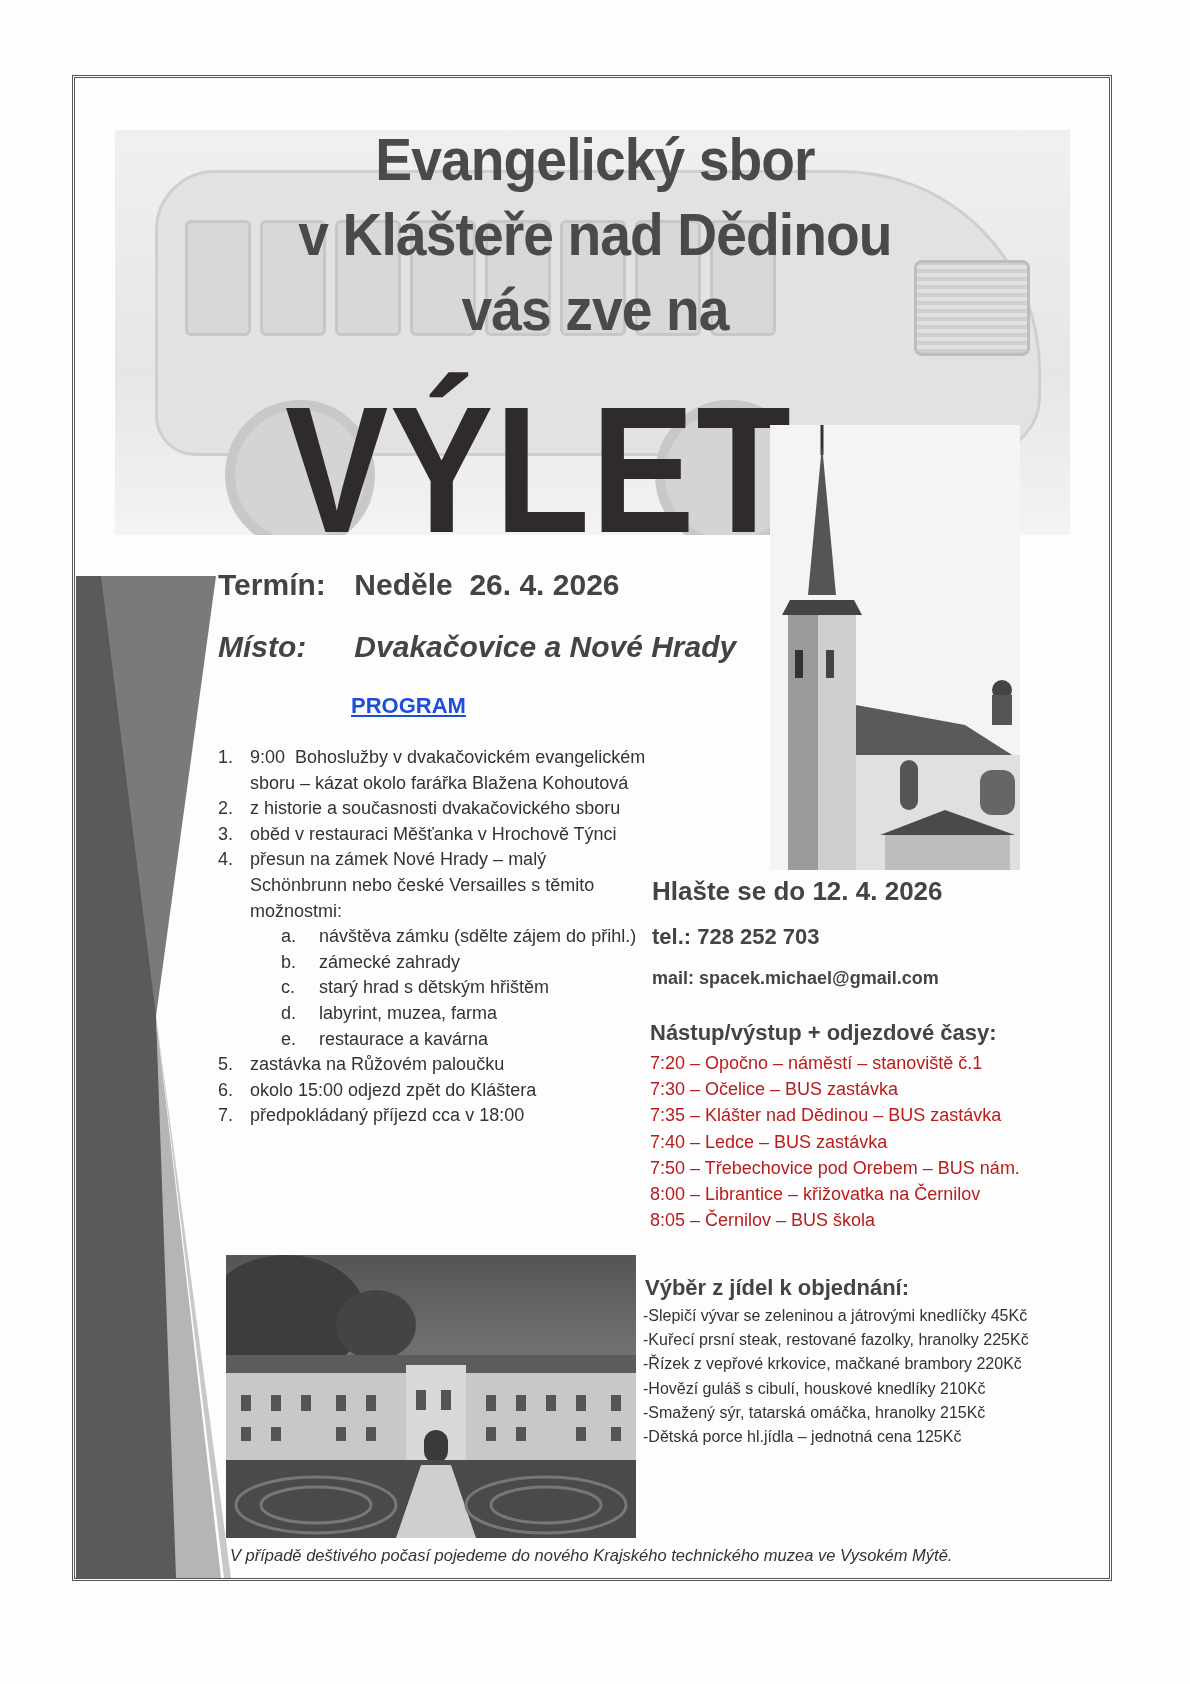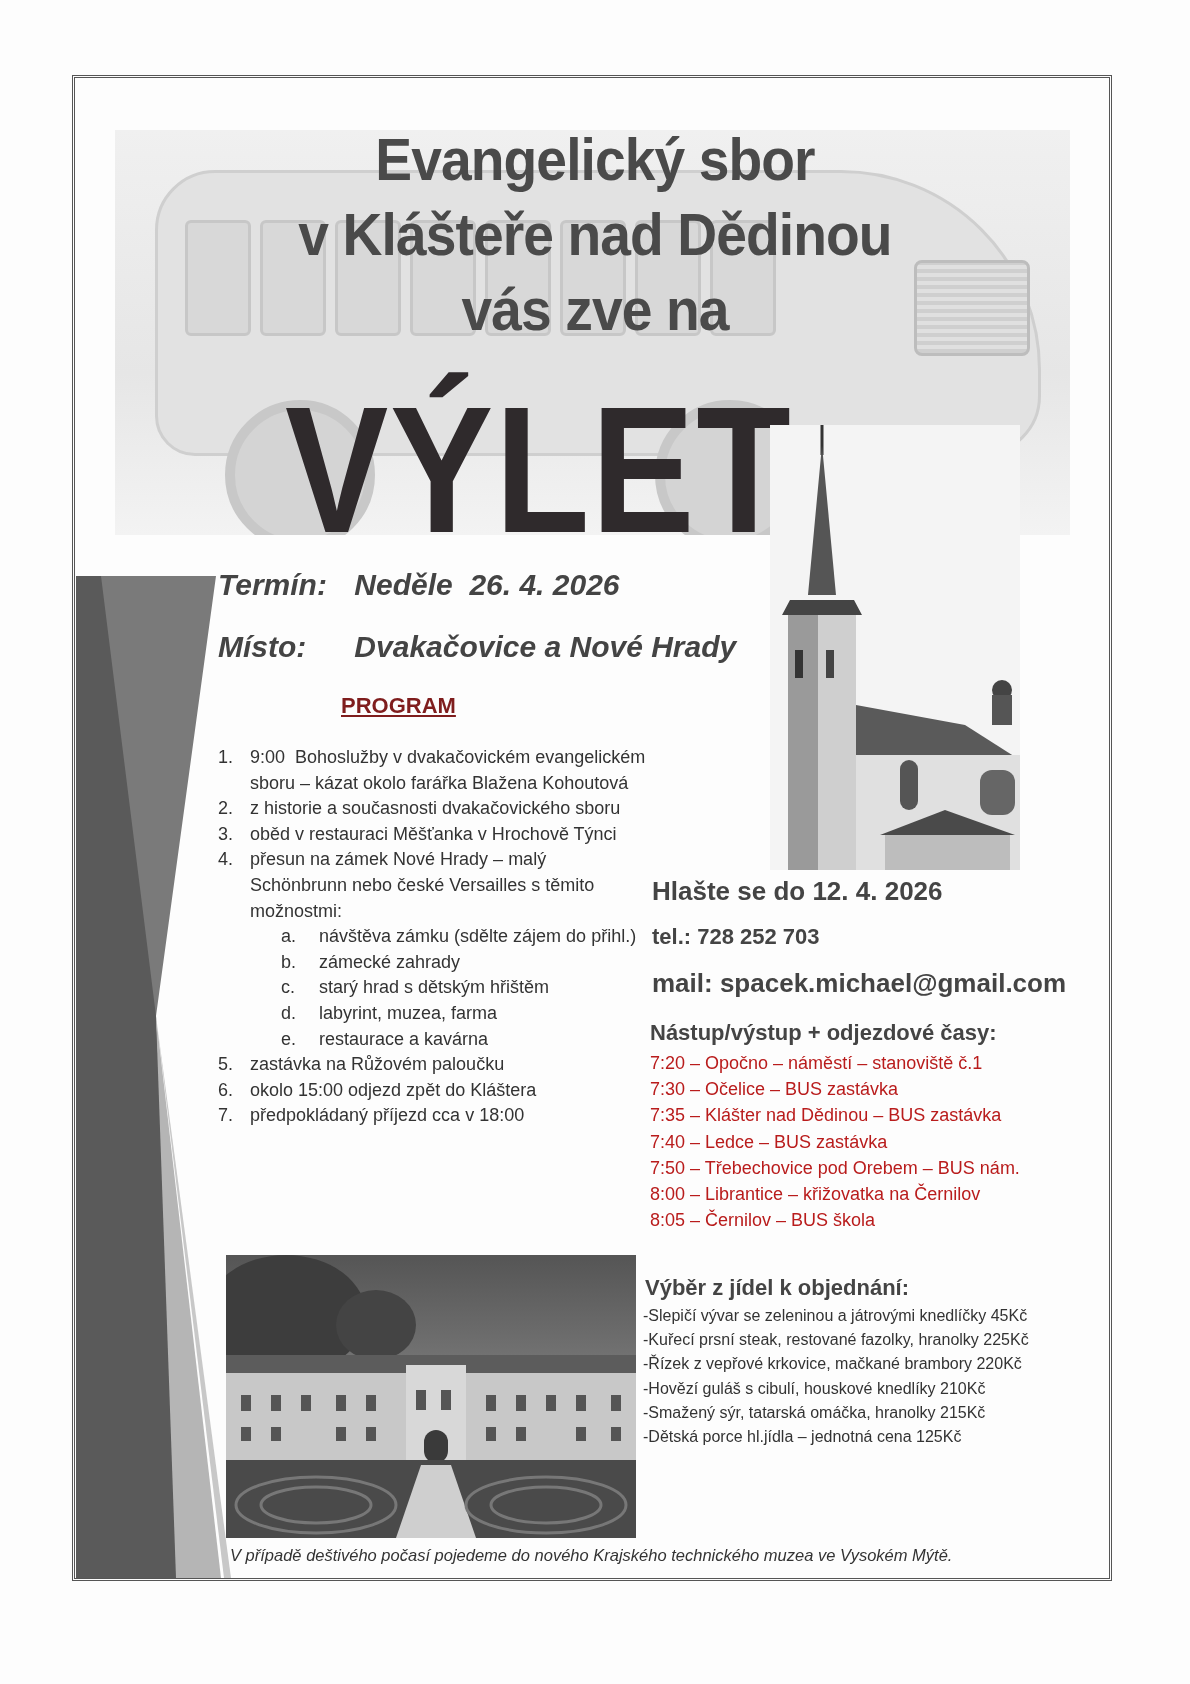--- a/index.html
+++ b/index.html
@@ -14,21 +14,21 @@
   .title-line { position:absolute; left:0; width:1190px; text-align:center; font-family:"Liberation Sans", sans-serif; font-weight:bold; color:#4a4a4a; letter-spacing:-1px; transform:scaleX(0.92); }
   .t1 { top:125px; font-size:60px; }
   .t2 { top:200px; font-size:60px; }
   .t3 { top:275px; font-size:60px; }
   .vylet { position:absolute; left:285px; top:380px; font-size:180px; font-weight:bold; color:#2f2a2c; letter-spacing:2px; transform:scaleX(0.86); transform-origin:left top; line-height:1; }
   
   .deco { position:absolute; left:76px; top:576px; width:160px; height:1002px; }
   
   .info { position:absolute; font-weight:bold; color:#444; font-size:30px; }
   .info .lbl { display:inline-block; width:128px; }
-  .program-head { position:absolute; left:341px; top:693px; font-size:22px; font-weight:bold; text-decoration:underline; color:#7f1d1d; }
+  .program-head { position:absolute; left:351px; top:693px; font-size:22px; font-weight:bold; text-decoration:underline; color:#1d4ed8; }
   .prog { position:absolute; left:218px; top:745px; width:440px; font-size:18px; color:#333; line-height:25.6px; }
   .prog .row { display:flex; }
   .prog .num { width:32px; flex:none; }
   .prog .sub { display:flex; padding-left:63px; }
   .prog .sub .num { width:38px; }
   .prog .cont { padding-left:32px; }
   .church { position:absolute; left:770px; top:425px; width:250px; height:445px; }
   .contact { position:absolute; left:652px; font-weight:bold; color:#444; }
   .stops-head { position:absolute; left:650px; top:1020px; font-size:22px; font-weight:bold; color:#444; }
   .stops { position:absolute; left:650px; top:1050px; font-size:18px; line-height:26.2px; color:#b91c1c; }
@@ -81,21 +81,21 @@
   <rect x="222" y="270" width="20" height="30" fill="#555"></rect>
 </svg>
 
 <svg class="deco" viewBox="0 0 160 1002" preserveAspectRatio="none">
   <polygon points="0,0 140,0 80,440 20,1002 0,1002" fill="#7a7a7a"></polygon>
   <polygon points="0,0 25,0 80,440 110,1002 0,1002" fill="#5a5a5a"></polygon>
   <polygon points="80,440 145,1002 100,1002" fill="#b5b5b5"></polygon>
   <polygon points="80,440 155,1002 148,1002" fill="#c8c8c8"></polygon>
 </svg>
 
-<div class="info" style="left:218px;top:568px;font-style:italic;">
+<div class="info" style="left:218px;top:568px;">
   <span class="lbl">Termín:</span>
   <span style="white-space:pre">Neděle  26. 4. 2026</span>
 </div>
 <div class="info" style="left:218px;top:630px;font-style:italic;">
   <span class="lbl">Místo:</span>
   <span>Dvakačovice a Nové Hrady</span>
 </div>
 
 <div class="program-head">PROGRAM</div>
 
@@ -148,21 +148,21 @@
       <span>okolo 15:00 odjezd zpět do Kláštera</span>
     </div>
   <div class="row">
       <span class="num">7.</span>
       <span>předpokládaný příjezd cca v 18:00</span>
     </div>
 </div>
 
 <div class="contact" style="top:876px;font-size:26px;">Hlašte se do 12. 4. 2026</div>
 <div class="contact" style="top:924px;font-size:22px;">tel.: 728 252 703</div>
-<div class="contact" style="top:968px;font-size:26px;">mail: spacek.michael@gmail.com</div>
+<div class="contact" style="top:968px;font-size:18px;">mail: spacek.michael@gmail.com</div>
 
 <div class="stops-head">Nástup/výstup + odjezdové časy:</div>
 <div class="stops">
   <div>7:20 – Opočno – náměstí – stanoviště č.1</div>
   <div>7:30 – Očelice – BUS zastávka</div>
   <div>7:35 – Klášter nad Dědinou – BUS zastávka</div>
   <div>7:40 – Ledce – BUS zastávka</div>
   <div>7:50 – Třebechovice pod Orebem – BUS nám.</div>
   <div>8:00 – Librantice – křižovatka na Černilov</div>
   <div>8:05 – Černilov – BUS škola</div>

